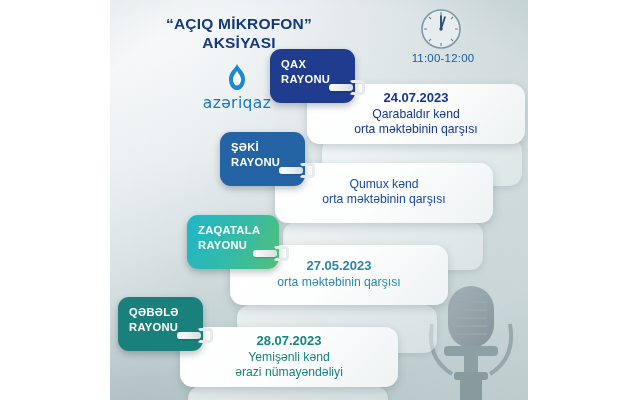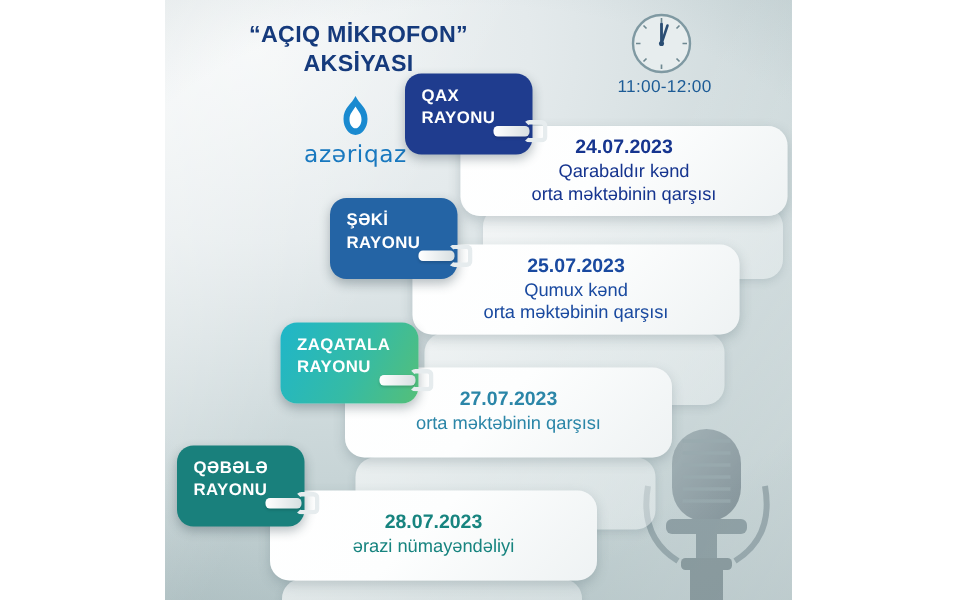--- a/index.html
+++ b/index.html
@@ -137,54 +137,54 @@
         <span class="hook">
           <span class="bar"></span>
             <span class="ring"></span>
         </span>
       </div>
     </div>
 
     <div class="row">
       <div class="ghost" style="left:173px;top:222px;width:200px;height:48px;"></div>
       <div class="card" style="left:165px;top:163px;width:218px;height:60px;color:#1a4aa0;">
-        <span class="date">25.07.2023</span>
         <span class="line">Qumux kənd</span>
         <span class="line">orta məktəbinin qarşısı</span>
       </div>
       <div class="tag" style="left:110px;top:132px;width:85px;height:54px;background:#2464a5;">
         <span class="tl a">ŞƏKİ</span>
         <span class="tl b">RAYONU</span>
         <span class="hook">
           <span class="bar"></span>
             <span class="ring"></span>
         </span>
       </div>
     </div>
 
     <div class="row">
       <div class="ghost" style="left:127px;top:305px;width:200px;height:48px;"></div>
       <div class="card" style="left:120px;top:245px;width:218px;height:60px;color:#2b86a8;">
-        <span class="date">27.07.2023</span>
+        <span class="date">27.05.2023</span>
         <span class="line">orta məktəbinin qarşısı</span>
       </div>
       <div class="tag" style="left:57px;top:215px;width:92px;height:54px;background:linear-gradient(115deg,#1fb6c9 0%,#35bba5 55%,#55bf78 100%);margin-left:20px;">
         <span class="tl a">ZAQATALA</span>
         <span class="tl b">RAYONU</span>
         <span class="hook">
           <span class="bar"></span>
             <span class="ring"></span>
         </span>
       </div>
     </div>
 
     <div class="row">
       <div class="ghost" style="left:78px;top:386px;width:200px;height:46px;"></div>
       <div class="card" style="left:70px;top:327px;width:218px;height:60px;color:#17847f;text-align:center;">
         <span class="date">28.07.2023</span>
+        <span class="line">Yemişənli kənd</span>
         <span class="line">ərazi nümayəndəliyi</span>
       </div>
       <div class="tag" style="left:8px;top:297px;width:85px;height:54px;background:#19807c;">
         <span class="tl a">QƏBƏLƏ</span>
         <span class="tl b">RAYONU</span>
         <span class="hook">
           <span class="bar"></span>
             <span class="ring"></span>
         </span>
       </div>

